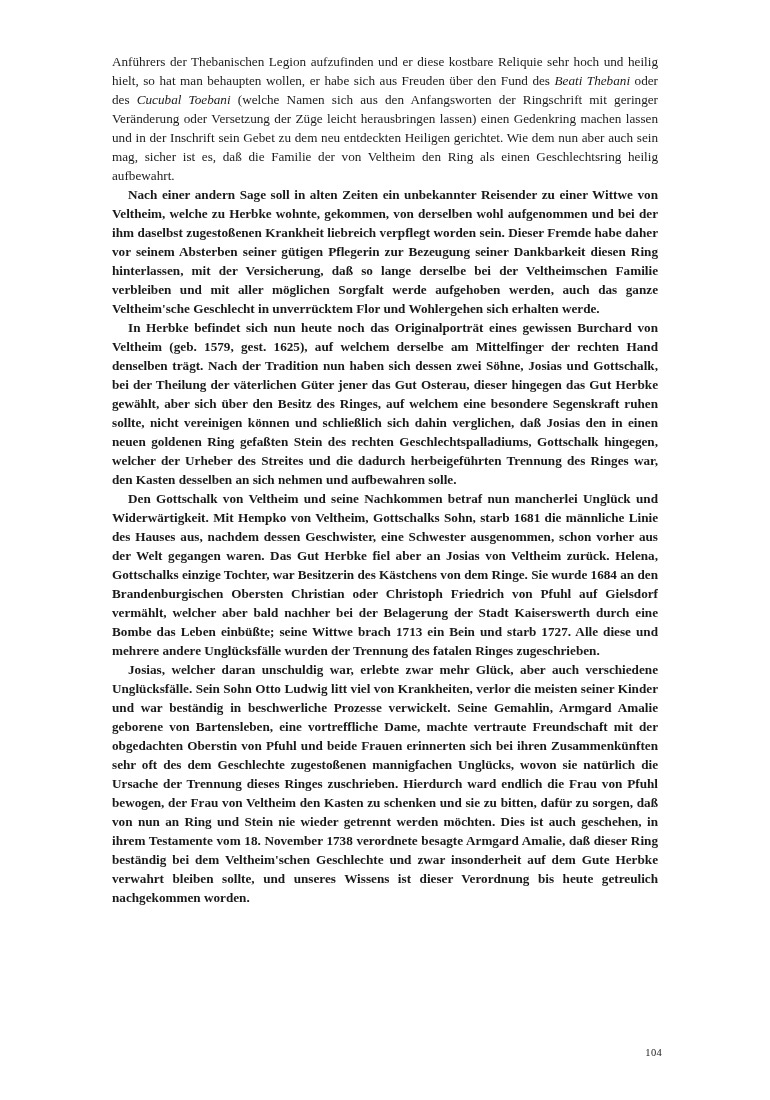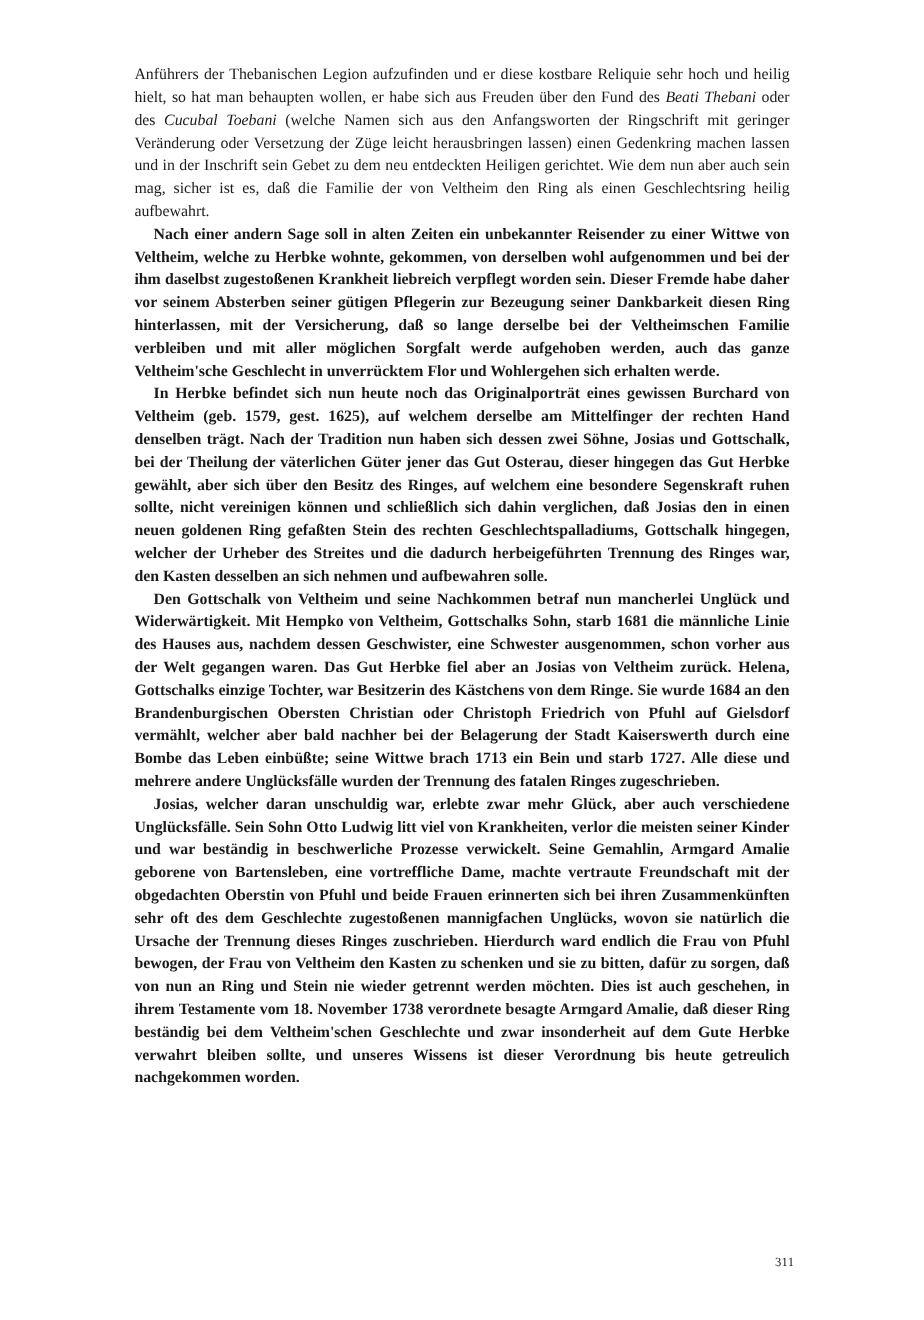--- a/index.html
+++ b/index.html
@@ -54,14 +54,14 @@
 <body>
 
 <div class="page">
   <div class="body-text" id="text-column">
       <p><span>Anführers der Thebanischen Legion aufzufinden und er diese kostbare Reliquie sehr hoch und heilig hielt, so hat man behaupten wollen, er habe sich aus Freuden über den Fund des </span><i>Beati Thebani</i><span> oder des </span><i>Cucubal Toebani</i><span> (welche Namen sich aus den Anfangsworten der Ringschrift mit geringer Veränderung oder Versetzung der Züge leicht herausbringen lassen) einen Gedenkring machen lassen und in der Inschrift sein Gebet zu dem neu entdeckten Heiligen gerichtet. Wie dem nun aber auch sein mag, sicher ist es, daß die Familie der von Veltheim den Ring als einen Geschlechtsring heilig aufbewahrt.</span></p>
       <p class="indent"><span>Nach einer andern Sage soll in alten Zeiten ein unbekannter Reisender zu einer Wittwe von Veltheim, welche zu Herbke wohnte, gekommen, von derselben wohl aufgenommen und bei der ihm daselbst zugestoßenen Krankheit liebreich verpflegt worden sein. Dieser Fremde habe daher vor seinem Absterben seiner gütigen Pflegerin zur Bezeugung seiner Dankbarkeit diesen Ring hinterlassen, mit der Versicherung, daß so lange derselbe bei der Veltheimschen Familie verbleiben und mit aller möglichen Sorgfalt werde aufgehoben werden, auch das ganze Veltheim'sche Geschlecht in unverrücktem Flor und Wohlergehen sich erhalten werde.</span></p>
       <p class="indent"><span>In Herbke befindet sich nun heute noch das Originalporträt eines gewissen Burchard von Veltheim (geb. 1579, gest. 1625), auf welchem derselbe am Mittelfinger der rechten Hand denselben trägt. Nach der Tradition nun haben sich dessen zwei Söhne, Josias und Gottschalk, bei der Theilung der väterlichen Güter jener das Gut Osterau, dieser hingegen das Gut Herbke gewählt, aber sich über den Besitz des Ringes, auf welchem eine besondere Segenskraft ruhen sollte, nicht vereinigen können und schließlich sich dahin verglichen, daß Josias den in einen neuen goldenen Ring gefaßten Stein des rechten Geschlechtspalladiums, Gottschalk hingegen, welcher der Urheber des Streites und die dadurch herbeigeführten Trennung des Ringes war, den Kasten desselben an sich nehmen und aufbewahren solle.</span></p>
       <p class="indent"><span>Den Gottschalk von Veltheim und seine Nachkommen betraf nun mancherlei Unglück und Widerwärtigkeit. Mit Hempko von Veltheim, Gottschalks Sohn, starb 1681 die männliche Linie des Hauses aus, nachdem dessen Geschwister, eine Schwester ausgenommen, schon vorher aus der Welt gegangen waren. Das Gut Herbke fiel aber an Josias von Veltheim zurück. Helena, Gottschalks einzige Tochter, war Besitzerin des Kästchens von dem Ringe. Sie wurde 1684 an den Brandenburgischen Obersten Christian oder Christoph Friedrich von Pfuhl auf Gielsdorf vermählt, welcher aber bald nachher bei der Belagerung der Stadt Kaiserswerth durch eine Bombe das Leben einbüßte; seine Wittwe brach 1713 ein Bein und starb 1727. Alle diese und mehrere andere Unglücksfälle wurden der Trennung des fatalen Ringes zugeschrieben.</span></p>
       <p class="indent"><span>Josias, welcher daran unschuldig war, erlebte zwar mehr Glück, aber auch verschiedene Unglücksfälle. Sein Sohn Otto Ludwig litt viel von Krankheiten, verlor die meisten seiner Kinder und war beständig in beschwerliche Prozesse verwickelt. Seine Gemahlin, Armgard Amalie geborene von Bartensleben, eine vortreffliche Dame, machte vertraute Freundschaft mit der obgedachten Oberstin von Pfuhl und beide Frauen erinnerten sich bei ihren Zusammenkünften sehr oft des dem Geschlechte zugestoßenen mannigfachen Unglücks, wovon sie natürlich die Ursache der Trennung dieses Ringes zuschrieben. Hierdurch ward endlich die Frau von Pfuhl bewogen, der Frau von Veltheim den Kasten zu schenken und sie zu bitten, dafür zu sorgen, daß von nun an Ring und Stein nie wieder getrennt werden möchten. Dies ist auch geschehen, in ihrem Testamente vom 18. November 1738 verordnete besagte Armgard Amalie, daß dieser Ring beständig bei dem Veltheim'schen Geschlechte und zwar insonderheit auf dem Gute Herbke verwahrt bleiben sollte, und unseres Wissens ist dieser Verordnung bis heute getreulich nachgekommen worden.</span></p>
     </div>
-  <div class="folio">311</div>
+  <div class="folio">104</div>
 </div>
 
 </body></html>

